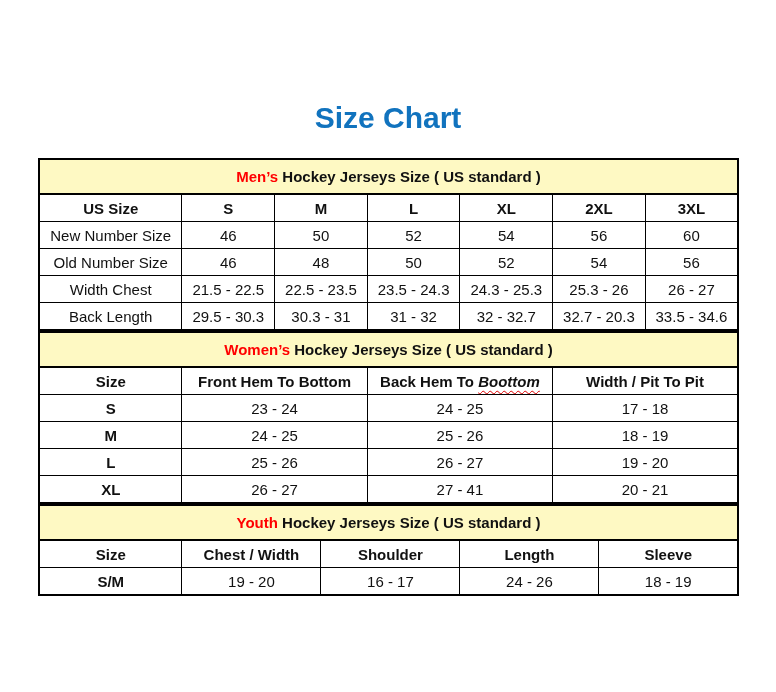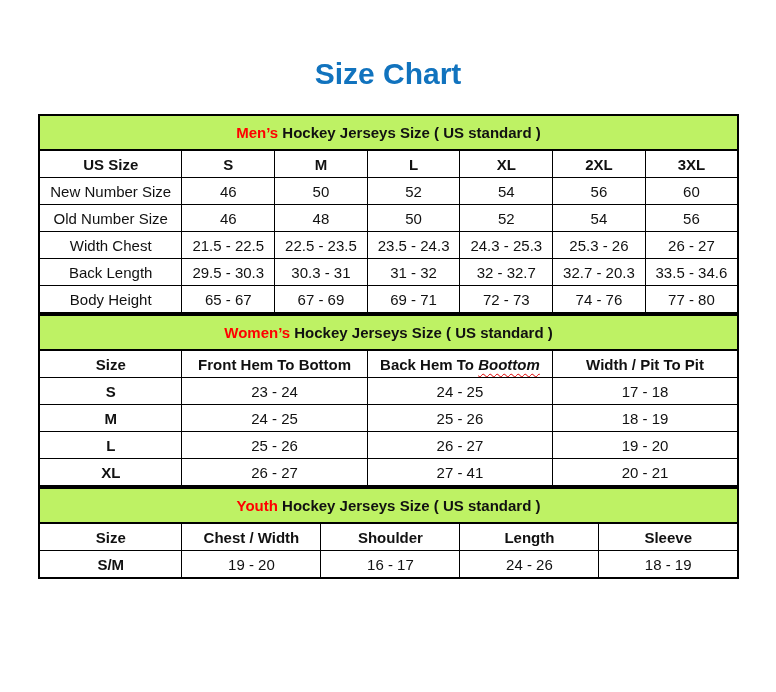--- a/index.html
+++ b/index.html
@@ -8,21 +8,21 @@
     background: #ffffff;
     font-family: "Liberation Sans", sans-serif;
   }
   body {
     width: 776px;
     height: 692px;
     overflow: hidden;
     position: relative;
   }
   .page-title {
-    padding-top: 56px;
+    padding-top: 100px;
     text-align: center;
     font-size: 30px;
     line-height: 36px;
     font-weight: bold;
     letter-spacing: 0px;
     color: #1173BE;
   }
   .tables-wrap {
     margin-top: 22px;
     margin-left: 38px;
@@ -40,21 +40,21 @@
     vertical-align: middle;
     padding: 0 2px;
     font-size: 15px;
     overflow: hidden;
     white-space: nowrap;
   }
   table.size-table {
     border: 2px solid #000000;
   }
   td.banner-cell {
-    background: #bef264;
+    background: #fef9c3;
     height: 33px;
     font-size: 17px;
     font-weight: bold;
     border-bottom-width: 2px !important;
   }
   .accent-red { color: #FF0000; }
   td.col-header {
     height: 26px;
     font-weight: bold;
   }
@@ -127,29 +127,20 @@
         </tr>
         <tr>
           <td class="row-cell">Back Length</td>
           <td class="row-cell">29.5 - 30.3</td>
           <td class="row-cell">30.3 - 31</td>
           <td class="row-cell">31 - 32</td>
           <td class="row-cell">32 - 32.7</td>
           <td class="row-cell">32.7 - 20.3</td>
           <td class="row-cell">33.5 - 34.6</td>
         </tr>
-        <tr>
-          <td class="row-cell">Body Height</td>
-          <td class="row-cell">65 - 67</td>
-          <td class="row-cell">67 - 69</td>
-          <td class="row-cell">69 - 71</td>
-          <td class="row-cell">72 - 73</td>
-          <td class="row-cell">74 - 76</td>
-          <td class="row-cell">77 - 80</td>
-        </tr>
       </tbody>
     </table>
   <table class="size-table">
       <colgroup>
         <col style="width: 20.45%;">
         <col style="width: 26.517%;">
         <col style="width: 26.517%;">
         <col style="width: 26.517%;">
       </colgroup>
       <tbody>

